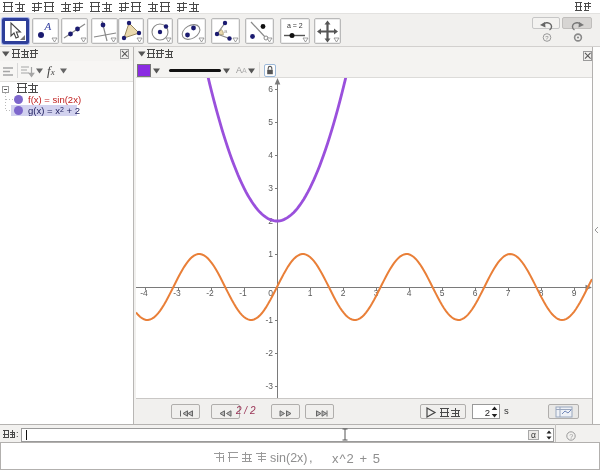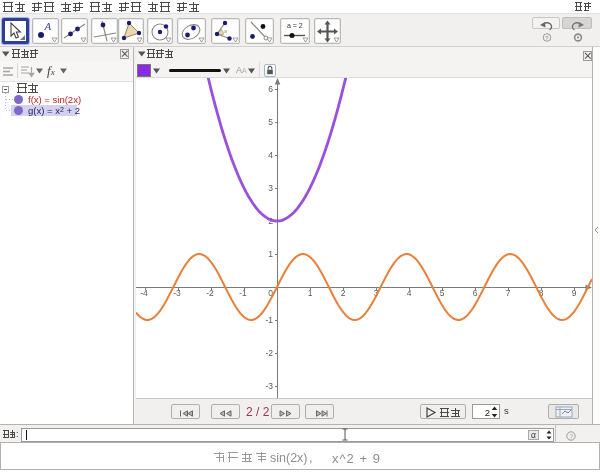--- a/index.html
+++ b/index.html
@@ -336,21 +336,21 @@
 <path d="M71.8 -2.0 L73.8 6.3 L75.8 14.3 L77.8 22.1 L79.8 29.6 L81.8 36.9 L83.8 43.9 L85.8 50.8 L87.8 57.3 L89.8 63.6 L91.8 69.7 L93.8 75.6 L95.8 81.2 L97.8 86.5 L99.8 91.6 L101.8 96.5 L103.8 101.1 L105.8 105.5 L107.8 109.7 L109.8 113.6 L111.8 117.2 L113.8 120.6 L115.8 123.8 L117.8 126.7 L119.8 129.4 L121.8 131.9 L123.8 134.1 L125.8 136.0 L127.8 137.7 L129.8 139.2 L131.8 140.4 L133.8 141.4 L135.8 142.2 L137.8 142.7 L139.8 143.0 L141.8 143.0 L143.8 142.8 L145.8 142.3 L147.8 141.6 L149.8 140.6 L151.8 139.4 L153.8 138.0 L155.8 136.3 L157.8 134.4 L159.8 132.3 L161.8 129.9 L163.8 127.2 L165.8 124.3 L167.8 121.2 L169.8 117.8 L171.8 114.2 L173.8 110.3 L175.8 106.2 L177.8 101.9 L179.8 97.3 L181.8 92.5 L183.8 87.4 L185.8 82.1 L187.8 76.6 L189.8 70.8 L191.8 64.7 L193.8 58.4 L195.8 51.9 L197.8 45.1 L199.8 38.1 L201.8 30.9 L203.8 23.4 L205.8 15.7 L207.8 7.7 L209.8 -0.5" fill="none" stroke="#9a50dc" stroke-width="2.8"></path>
 </svg>
 
  <div class="ab" style="left:136px;top:398px;width:456px;height:26px;background:#f1f0ee;border-top:1px solid #c9c7c5;box-sizing:border-box;"></div>
  <div class="nbt" style="left:170.5px;width:29px;"><svg width="27" height="11" viewBox="0 0 27 11">
           <path d="M8.5 2.5 V8.5 M15.5 2.8 L11 5.5 L15.5 8.2 Z M20.5 2.8 L16 5.5 L20.5 8.2 Z" stroke="#666" stroke-width="1" fill="#b8b8b8"></path>
         </svg></div>
  <div class="nbt" style="left:210.5px;width:29px;"><svg width="27" height="11" viewBox="0 0 27 11">
           <path d="M12.5 2.8 L8 5.5 L12.5 8.2 Z M19 2.8 L14.5 5.5 L19 8.2 Z" stroke="#666" stroke-width="1" fill="#b8b8b8"></path>
         </svg></div>
- <span class="ab" style="left:246px;top:405px;font-size:12px;color:#993355;">2 / 2</span>
+ <span class="ab" style="left:236px;top:405px;font-size:10px;color:#993355;font-style:italic;">2 / 2</span>
  <div class="nbt" style="left:270.5px;width:29px;"><svg width="27" height="11" viewBox="0 0 27 11">
           <path d="M8 2.8 L12.5 5.5 L8 8.2 Z M14.5 2.8 L19 5.5 L14.5 8.2 Z" stroke="#666" stroke-width="1" fill="#b8b8b8"></path>
         </svg></div>
  <div class="nbt" style="left:305px;width:29px;"><svg width="27" height="11" viewBox="0 0 27 11">
           <path d="M10.5 2.8 L15 5.5 L10.5 8.2 Z M16 2.8 L20.5 5.5 L16 8.2 Z M21 2.5 V8.5" stroke="#666" stroke-width="1" fill="#b8b8b8"></path>
         </svg></div>
  <div class="nbt" style="left:420px;width:46px;">
   <svg width="12" height="11" viewBox="0 0 12 11" style="position:absolute;left:4px;top:1.5px;">
           <path d="M2 1 L10 5.5 L2 10 Z" fill="none" stroke="#444" stroke-width="1.2"></path>
         </svg>
@@ -404,15 +404,15 @@
 
 <div id="caption">
  <div class="ab" style="left:0;top:442px;width:600px;height:28px;background:#fff;border:1px solid #b2b0ae;box-sizing:border-box;"></div>
 
  <span class="cj kc" style="left:214px;top:452px;"></span>
  <span class="cj kc2" style="left:228px;top:452px;"></span>
  <span class="cj kc3" style="left:242px;top:452px;"></span>
  <span class="cj kc4" style="left:256px;top:452px;"></span>
  <span class="ab" style="left:270px;top:451px;font-size:12.5px;color:#8f8f8f;">sin(2x)</span>
  <span class="ab" style="left:309px;top:450px;font-size:13px;color:#8f8f8f;">,</span>
- <span class="ab" style="left:332px;top:450.5px;font-size:13px;color:#8f8f8f;letter-spacing:1px;">x^2 + 9</span>
+ <span class="ab" style="left:332px;top:450.5px;font-size:13px;color:#8f8f8f;letter-spacing:1px;">x^2 + 5</span>
 </div>
 </div>
 
 </body></html>

